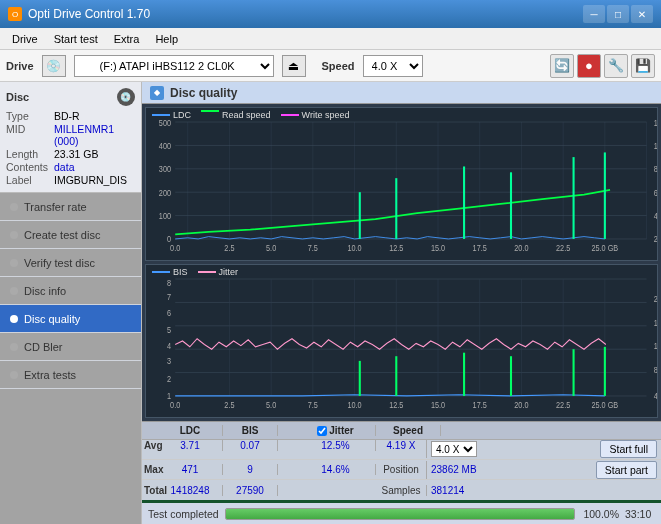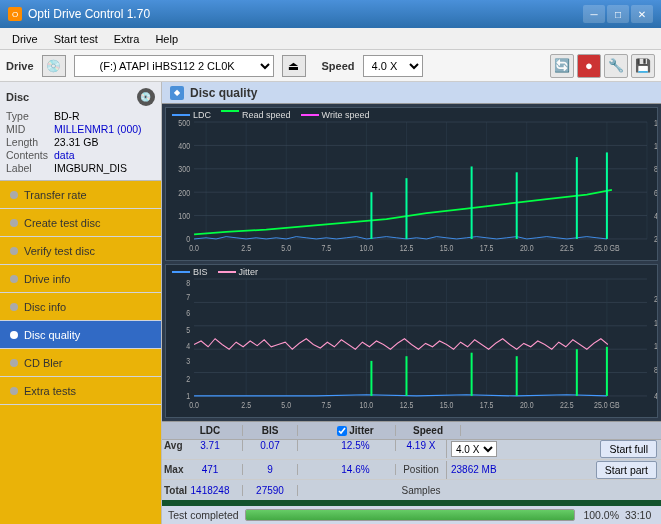--- a/index.html
+++ b/index.html
@@ -23,21 +23,21 @@
     .drive-icon-btn { width: 24px; height: 22px; background: #e8e8e8; border: 1px solid #999; display: flex; align-items: center; justify-content: center; cursor: pointer; font-size: 12px; }
     .speed-label { font-size: 11px; font-weight: bold; color: #333; margin-left: 8px; }
     .speed-select { height: 22px; border: 1px solid #999; background: white; padding: 0 4px; font-size: 11px; width: 60px; }
     .drive-bar-icons { margin-left: auto; display: flex; gap: 3px; }
     .icon-btn { width: 24px; height: 24px; background: #e8e8e8; border: 1px solid #aaa; border-radius: 2px; display: flex; align-items: center; justify-content: center; cursor: pointer; font-size: 13px; }
 
     
     .main-layout { display: flex; height: calc(524px - 28px - 22px - 32px); }
 
     
-    .sidebar { width: 162px; background: #eab308; border-right: 1px solid #bbb; display: flex; flex-direction: column; flex-shrink: 0; }
+    .sidebar { width: 142px; background: #a3a3a3; border-right: 1px solid #bbb; display: flex; flex-direction: column; flex-shrink: 0; }
     
     
     .disc-panel { background: #e8eaf0; padding: 6px; border-bottom: 1px solid #bbb; }
     .disc-header { display: flex; align-items: center; justify-content: space-between; margin-bottom: 4px; }
     .disc-title { font-size: 11px; font-weight: bold; color: #333; }
     .disc-info-grid { display: grid; grid-template-columns: auto 1fr; gap: 1px 6px; font-size: 10.5px; }
     .disc-info-label { color: #555; }
     .disc-info-value { color: #0000cc; font-weight: normal; }
     .disc-info-value.black { color: #000; }
 
@@ -129,24 +129,20 @@
       <div class="nav-item">
         <div class="nav-item-dot"></div>
         <span>Create test disc</span>
       </div>
       <div class="nav-item">
         <div class="nav-item-dot"></div>
         <span>Verify test disc</span>
       </div>
       <div class="nav-item">
         <div class="nav-item-dot"></div>
-        <span>Drive info</span>
-      </div>
-      <div class="nav-item">
-        <div class="nav-item-dot"></div>
         <span>Disc info</span>
       </div>
       <div class="nav-item active">
         <div class="nav-item-dot"></div>
         <span>Disc quality</span>
       </div>
       <div class="nav-item">
         <div class="nav-item-dot"></div>
         <span>CD Bler</span>
       </div>
@@ -365,24 +361,27 @@
         </div>
       </div>
 
       <div style="display:flex;height:20px;align-items:center;">
         <div style="width:16px;font-size:10px;font-weight:bold;color:#333;padding-left:2px;">Total</div>
         <div style="width:65px;text-align:center;font-size:10px;color:#0000cc;border-right:1px solid #aaa;">1418248</div>
         <div style="width:55px;text-align:center;font-size:10px;color:#0000cc;border-right:1px solid #aaa;">27590</div>
         <div style="width:18px;border-right:1px solid #aaa;"></div>
         <div style="width:80px;text-align:center;font-size:10px;color:#0000cc;border-right:1px solid #aaa;"></div>
         <div style="width:50px;text-align:center;font-size:10px;color:#333;">Samples</div>
-      </div>
-    </div>
-
-    <div style="height:24px;background:#d0d8e8;display:flex;align-items:center;padding:0 6px;gap:6px;border-top:6px solid #14532d;flex-shrink:0;">
+        <div style="flex:1;display:flex;align-items:center;padding:0 4px;border-left:1px solid #aaa;">
+          <span style="font-size:10px;color:#0000cc;">381214</span>
+        </div>
+      </div>
+    </div>
+
+    <div style="height:24px;background:#d0d8e8;display:flex;align-items:center;padding:0 6px;gap:6px;border-top:3px solid #14532d;flex-shrink:0;">
       <span style="font-size:10.5px;color:#333;white-space:nowrap;">Test completed</span>
       <div style="flex:1;height:12px;background:#c0c8d8;border:1px solid #999;border-radius:2px;overflow:hidden;">
         <div style="width:100%;height:100%;background:linear-gradient(to bottom, #66cc66, #44aa44);"></div>
       </div>
       <span style="font-size:10.5px;color:#333;min-width:38px;text-align:right;">100.0%</span>
       <span style="font-size:10.5px;color:#333;min-width:30px;">33:10</span>
     </div>
   </div>
 </div>
 

